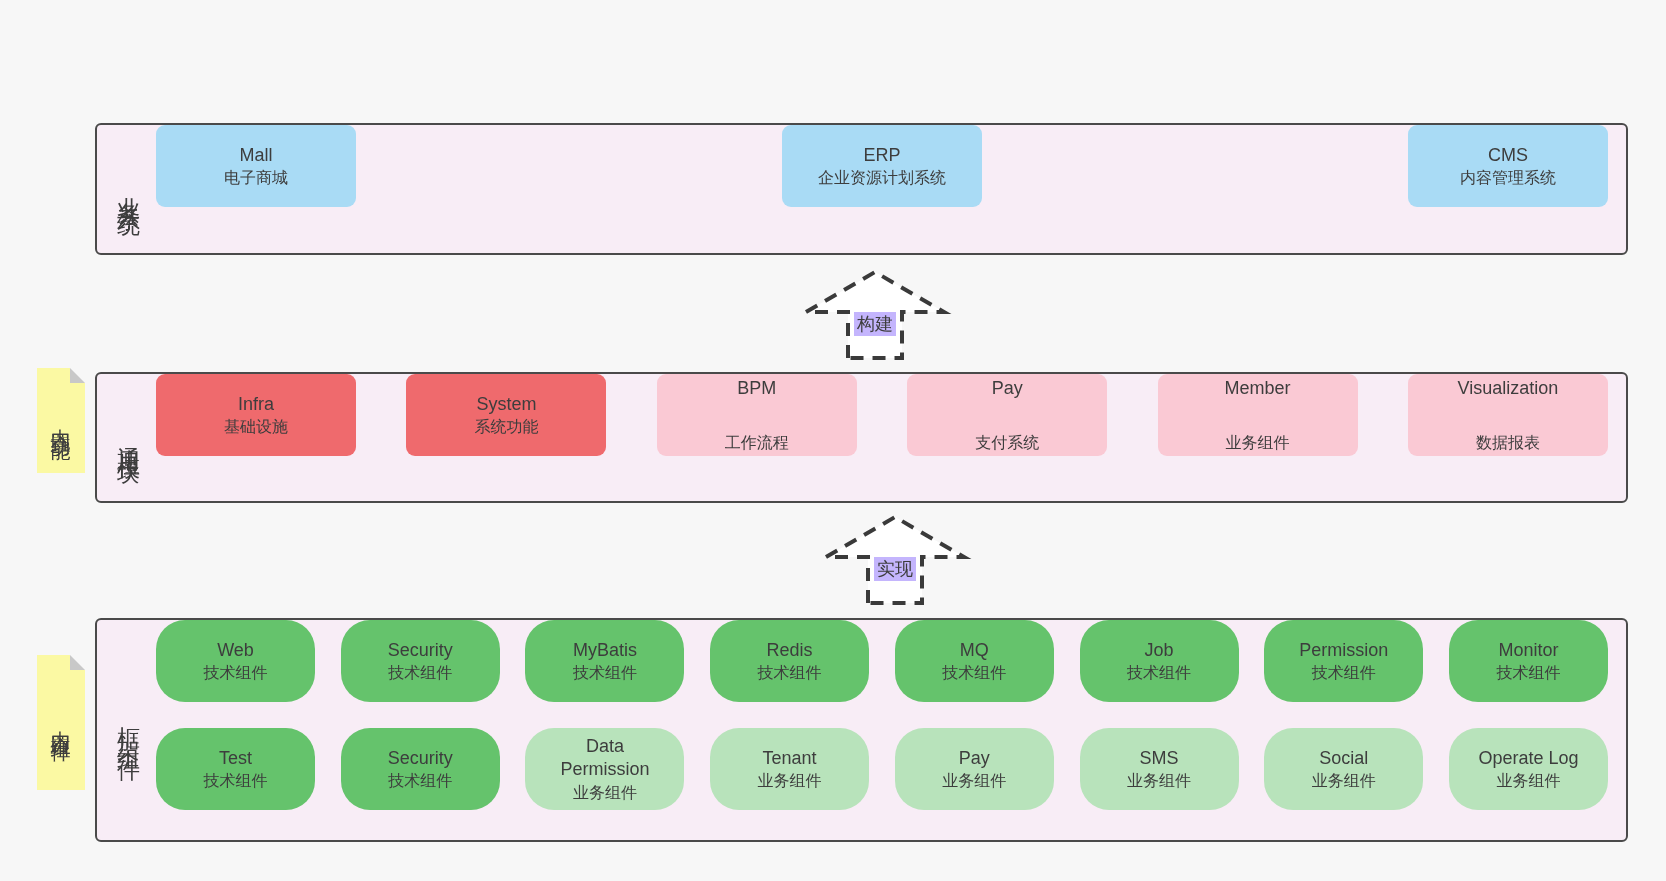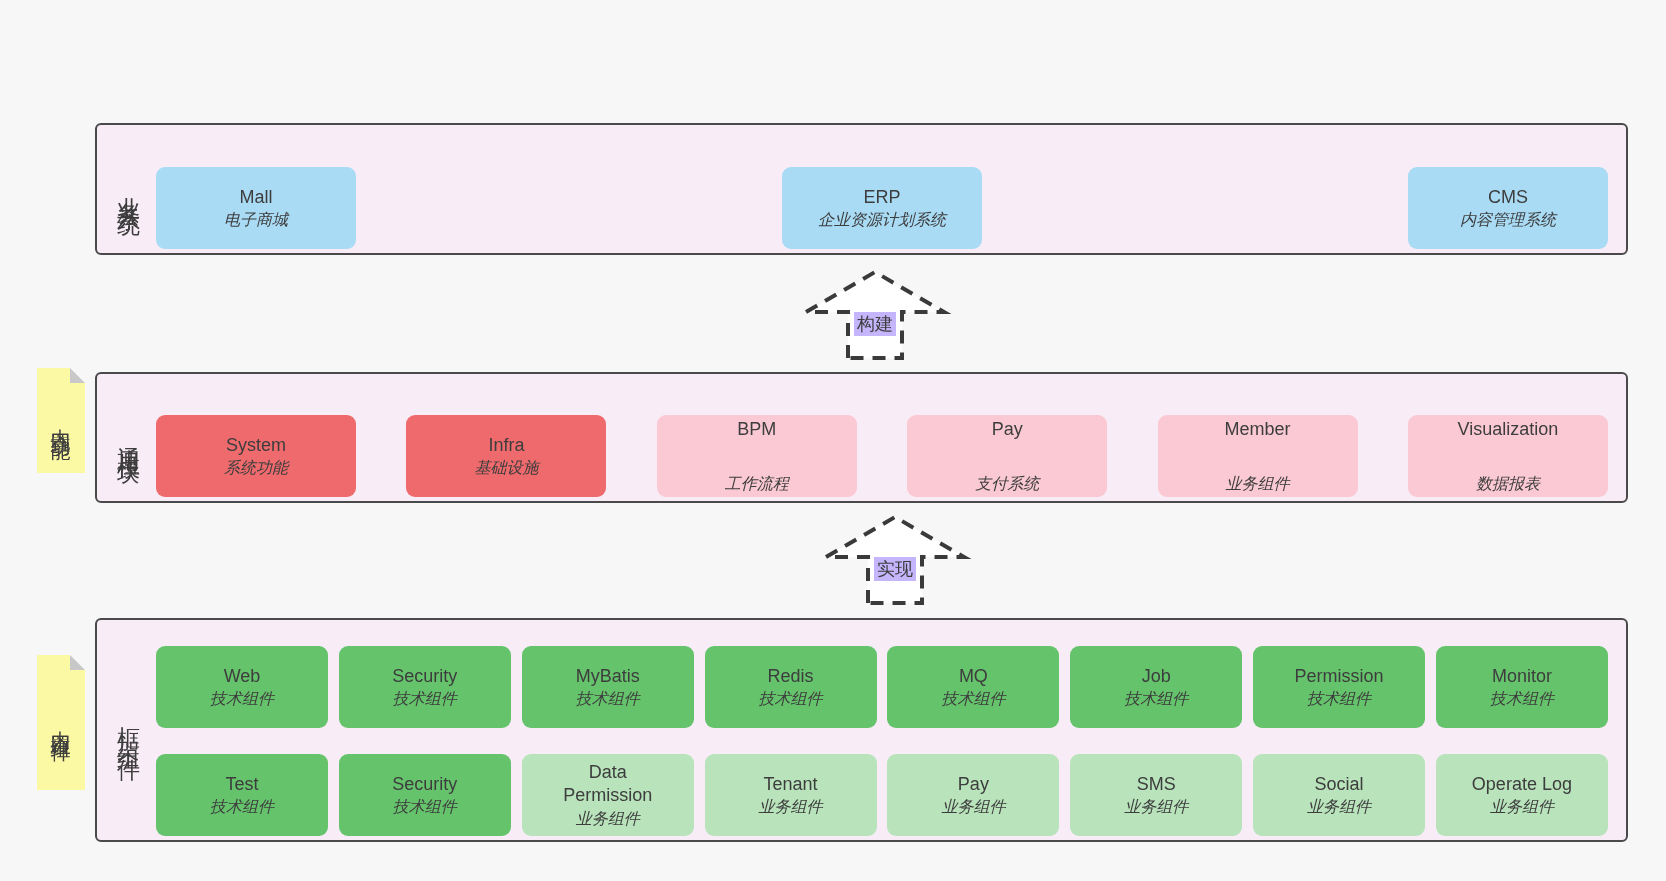--- a/index.html
+++ b/index.html
@@ -23,33 +23,33 @@
   #band-business{top:123px; height:132px;}
   #band-modules{top:372px; height:131px;}
   #band-components{top:618px; height:224px;}
   .band-label{
     writing-mode:vertical-rl; text-orientation:upright;
     font-size:23px; letter-spacing:5px; color:var(--text);
     align-self:center; padding-left:13px; width:43px; line-height:1;
   }
   #band-components .band-label{letter-spacing:11px;}
   .boxes-col{
-    flex:1; display:flex; flex-direction:column; justify-content:flex-end;
+    flex:1; display:flex; flex-direction:column; justify-content:flex-start;
     gap:26px; padding:0 18px 4px 16px;
   }
   .box-row{display:flex; justify-content:space-between; align-items:center;}
   .box{
     height:82px; border-radius:9px;
     display:flex; flex-direction:column; justify-content:center; align-items:center;
     text-align:center; line-height:1.32;
   }
   .w200{width:200px;}
-  .w150{width:172px;}
+  .w150{width:159px;border-radius:29px;}
   .box-name{font-size:18px; white-space:pre-line;}
-  .box-desc{font-size:16px;font-style:italic;}
+  .box-desc{font-size:16px;}
   .c-blue{background:var(--box-blue);}
   .c-red{background:var(--box-red);}
   .c-pink{background:var(--box-pink);gap:32px;}
   .c-green{background:var(--box-green);}
   .c-lightgreen{background:var(--box-lightgreen);}
   .sticky{
     position:absolute; left:37px; width:48px; background:var(--sticky-yellow);
     display:flex; align-items:center; justify-content:center;
   }
   #sticky-functions{top:368px; height:105px;}
@@ -105,26 +105,26 @@
 <div class="sticky" id="sticky-functions">
   <div class="fold"></div>
   <div class="sticky-label">内置功能</div>
 </div>
 
 <div class="band" id="band-modules">
   <div class="band-label">通用模块</div>
   <div class="boxes-col">
     <div class="box-row">
       <div class="box w200 c-red">
+        <div class="box-name">Infra</div>
+        <div class="box-desc">基础设施</div>
+      </div>
+      <div class="box w200 c-red">
         <div class="box-name">System</div>
         <div class="box-desc">系统功能</div>
-      </div>
-      <div class="box w200 c-red">
-        <div class="box-name">Infra</div>
-        <div class="box-desc">基础设施</div>
       </div>
       <div class="box w200 c-pink">
         <div class="box-name">BPM</div>
         <div class="box-desc">工作流程</div>
       </div>
       <div class="box w200 c-pink">
         <div class="box-name">Pay</div>
         <div class="box-desc">支付系统</div>
       </div>
       <div class="box w200 c-pink">

